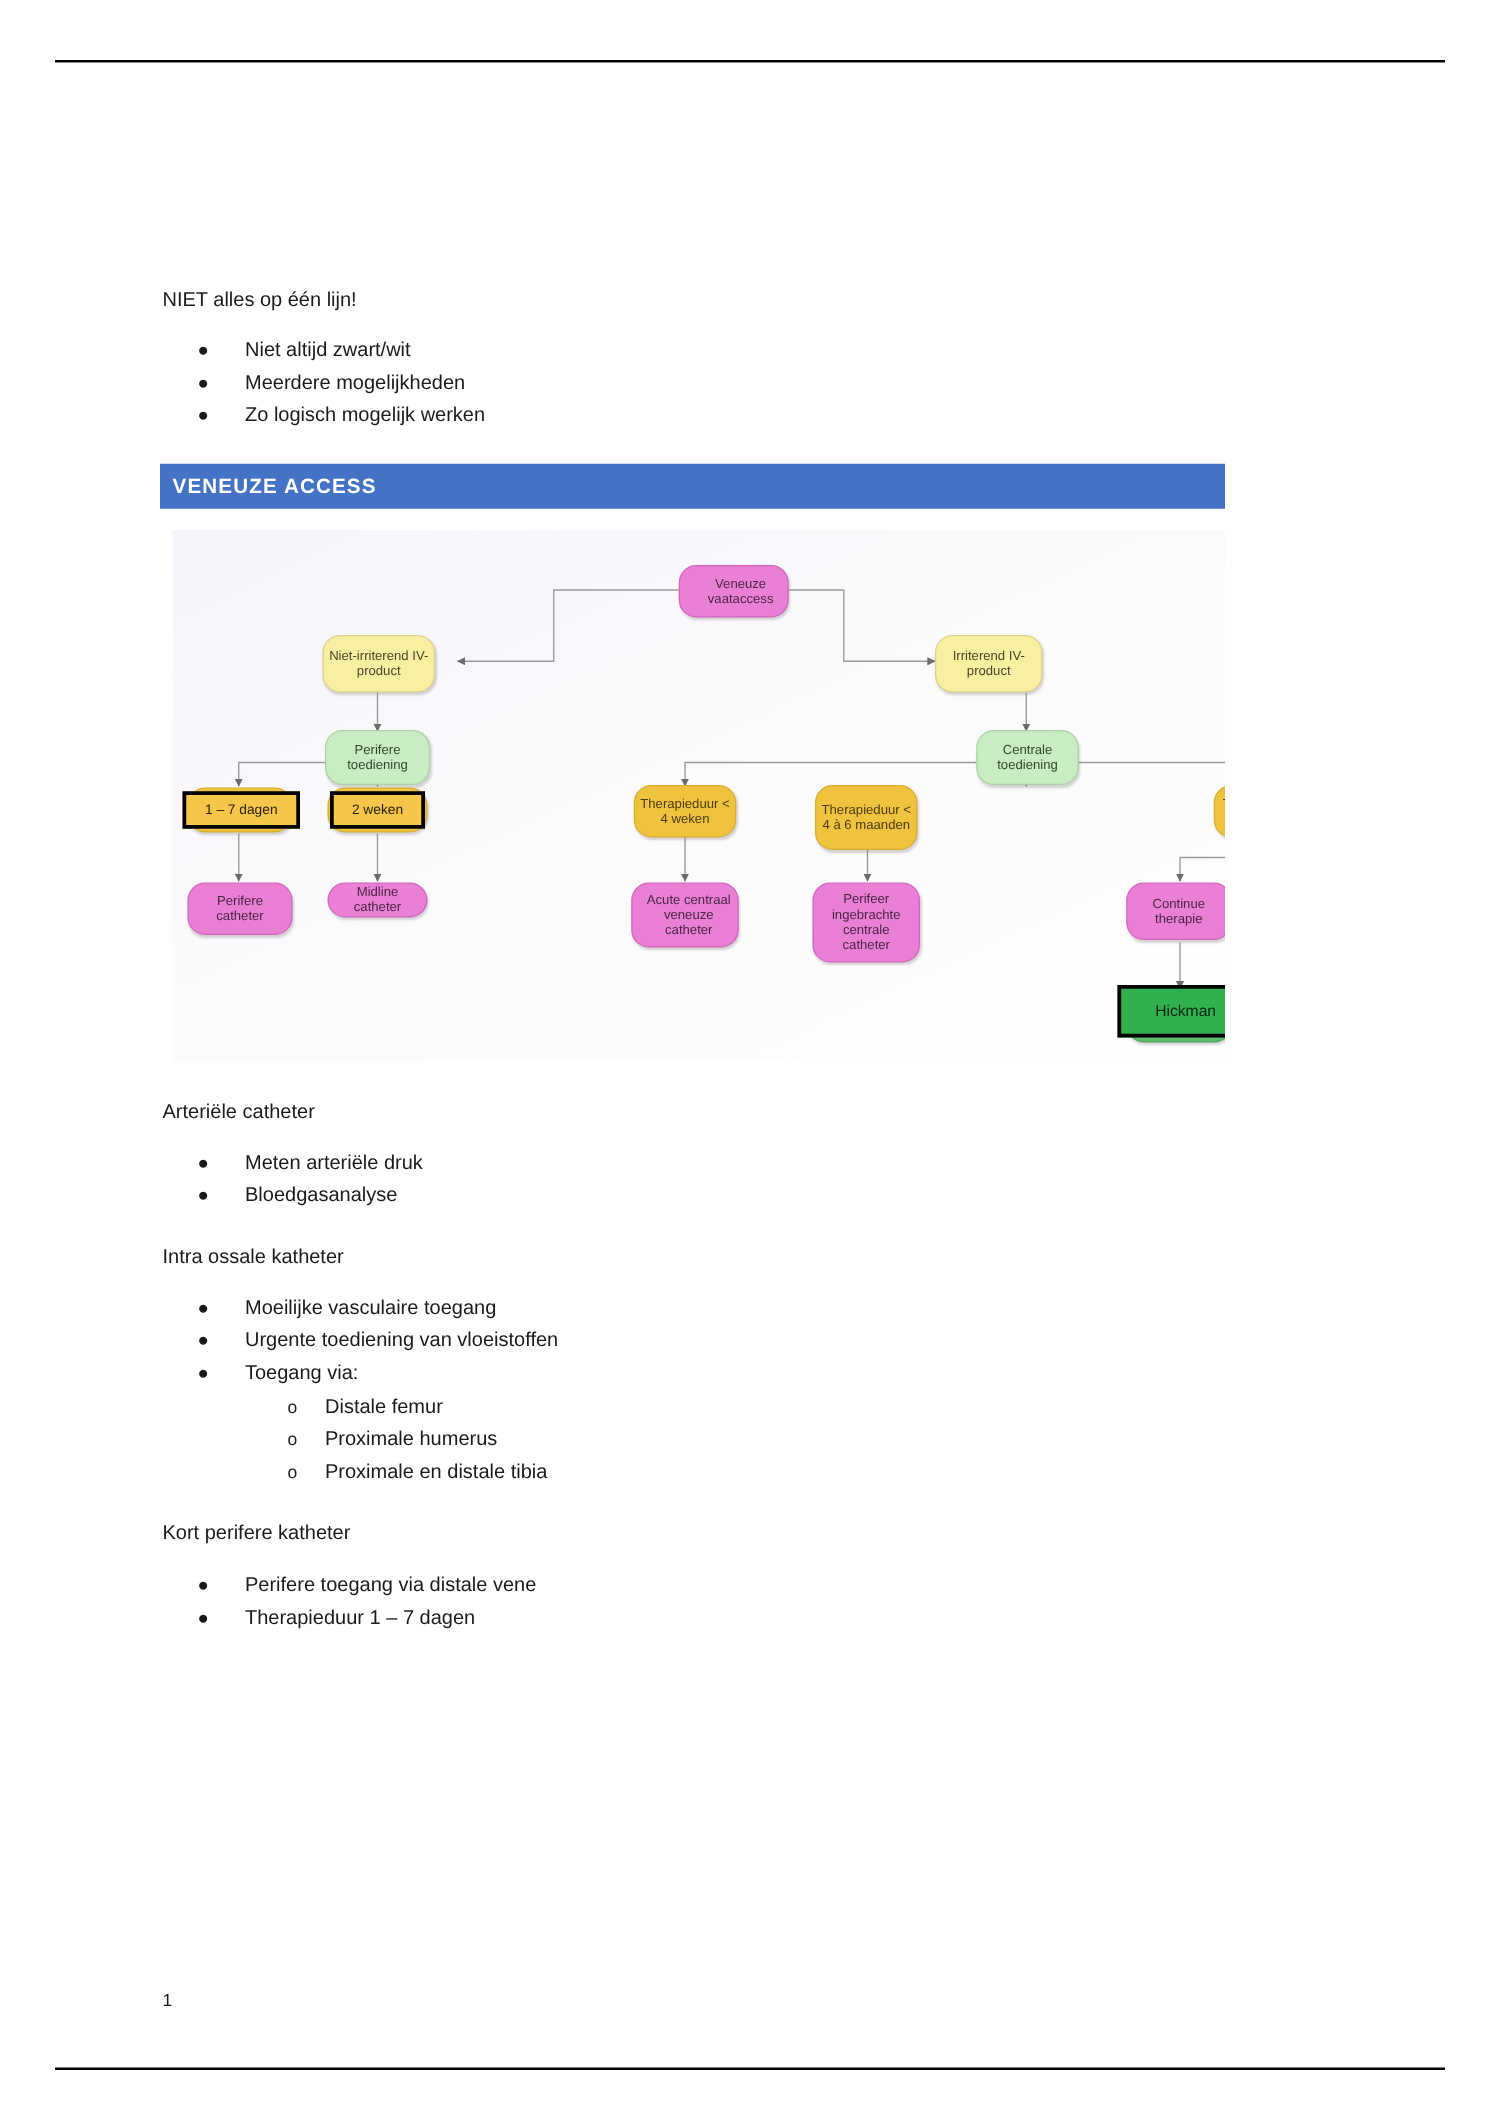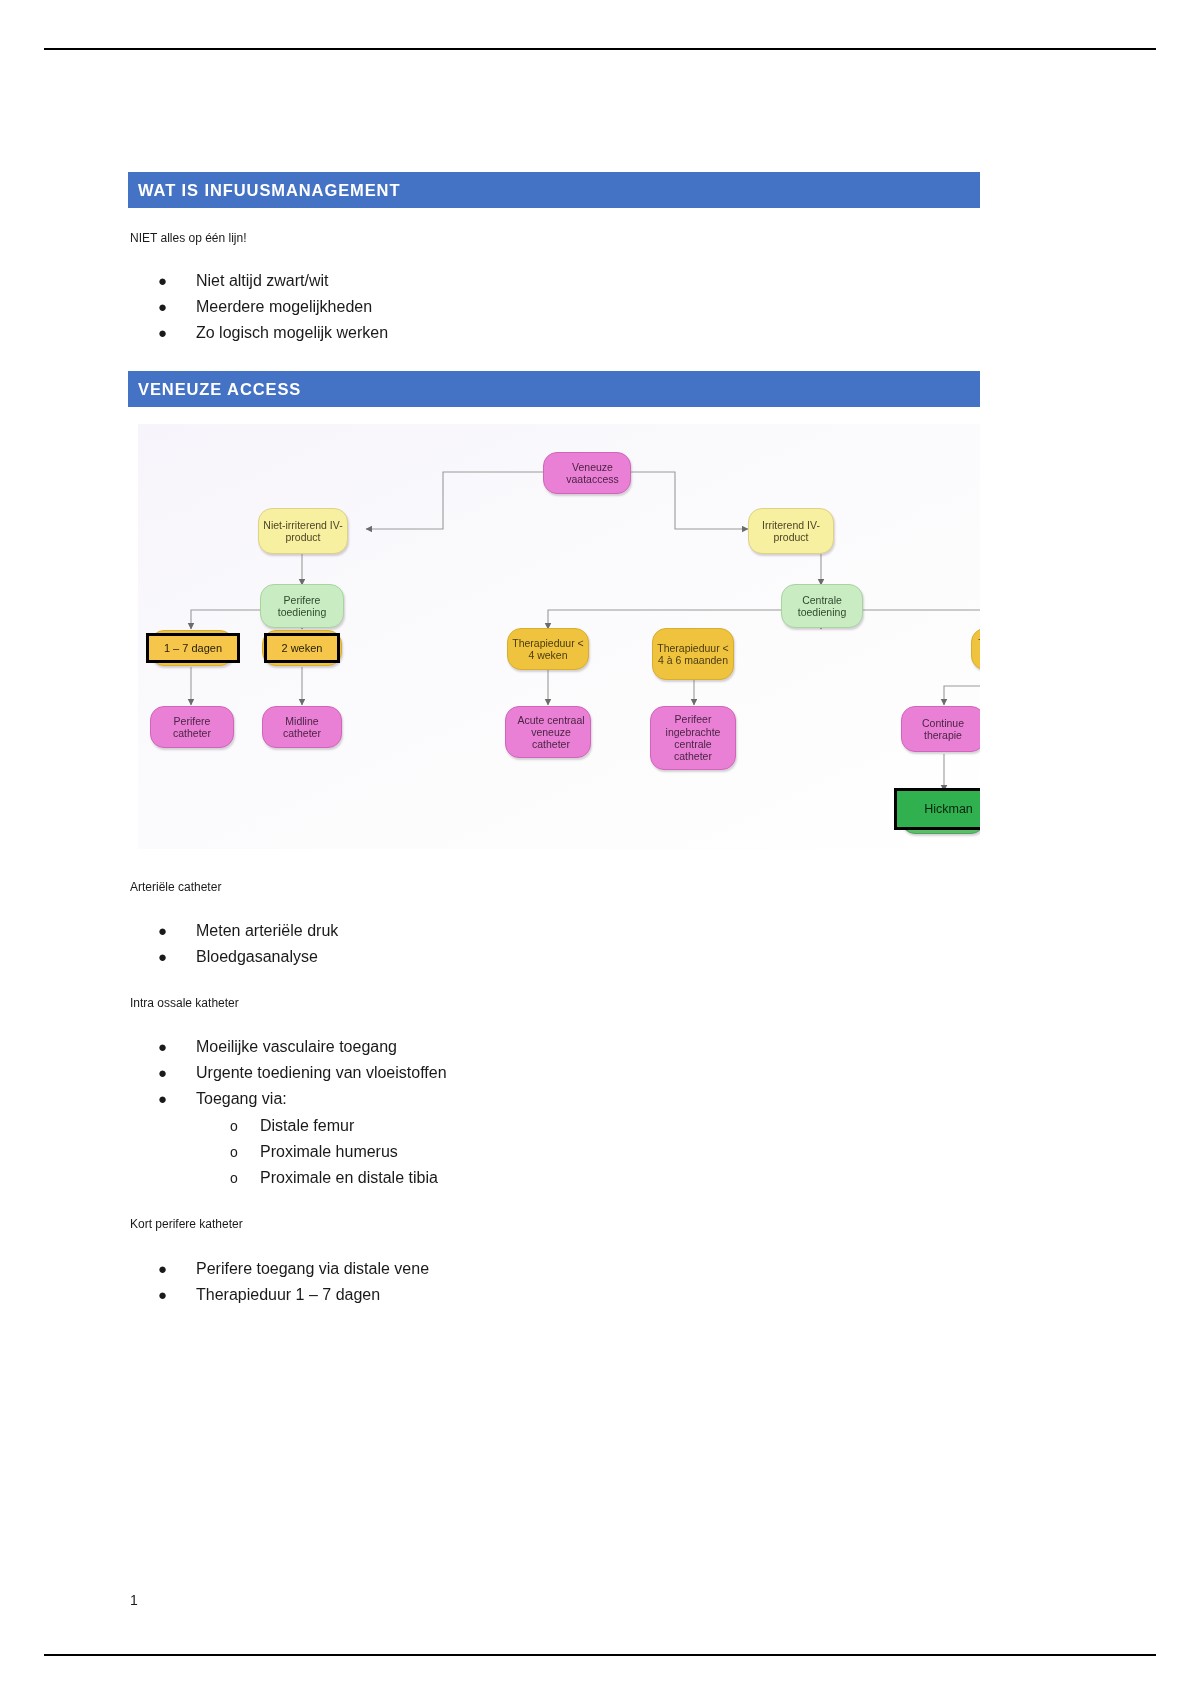--- a/index.html
+++ b/index.html
@@ -60,21 +60,21 @@
     align-items: center;
     padding-left: 10px;
     box-sizing: border-box;
   }
   #band-wat { top: 172px; }
   #band-veneuze { top: 371px; }
 
   .para {
     position: absolute;
     left: 130px;
-    font-size: 12px;
+    font-size: 16px;
     color: #1a1a1a;
     line-height: 1.35;
   }
   .bullets {
     position: absolute;
     left: 158px;
     font-size: 16px;
     color: #1a1a1a;
   }
   .bullets .li {
@@ -179,23 +179,20 @@
   }
 </style>
 </head>
 <body>
 
 <div class="page">
 
   <div class="rule-top"></div>
 
 
-  <div class="band" id="band-wat">
-    <span>WAT IS INFUUSMANAGEMENT</span>
-  </div>
 
   <div class="para" style="top:230px">NIET alles op één lijn!</div>
 
   <div class="bullets" style="top:272px">
     <div class="li">
       <span class="bullet">●</span>
       <span>Niet altijd zwart/wit</span>
     </div>
     <div class="li">
       <span class="bullet">●</span>
@@ -282,21 +279,21 @@
     <div class="node gold" style="left:514px; top:204px; width:82px; height:52px;">
       <span>Therapieduur &lt; 4 à 6 maanden</span>
     </div>
     <div class="node gold" style="left:833px; top:204px; width:86px; height:42px;">
       <span>Therapieduur &gt; 4 maanden</span>
     </div>
 
     <div class="node pink" style="left:12px; top:282px; width:84px; height:42px;">
       <span>Perifere catheter</span>
     </div>
-    <div class="node pink" style="left:124px; top:282px; width:80px; height:42px;">
+    <div class="node pink" style="left:124px; top:282px; width:80px; height:28px;">
       <span>Midline catheter</span>
     </div>
     <div class="node pink" style="left:367px; top:282px; width:86px; height:52px;padding-left:10px;">
       <span>Acute centraal veneuze catheter</span>
     </div>
     <div class="node pink" style="left:512px; top:282px; width:86px; height:64px;">
       <span>Perifeer ingebrachte centrale catheter</span>
     </div>
     <div class="node pink" style="left:763px; top:282px; width:84px; height:46px;">
       <span>Continue therapie</span>

